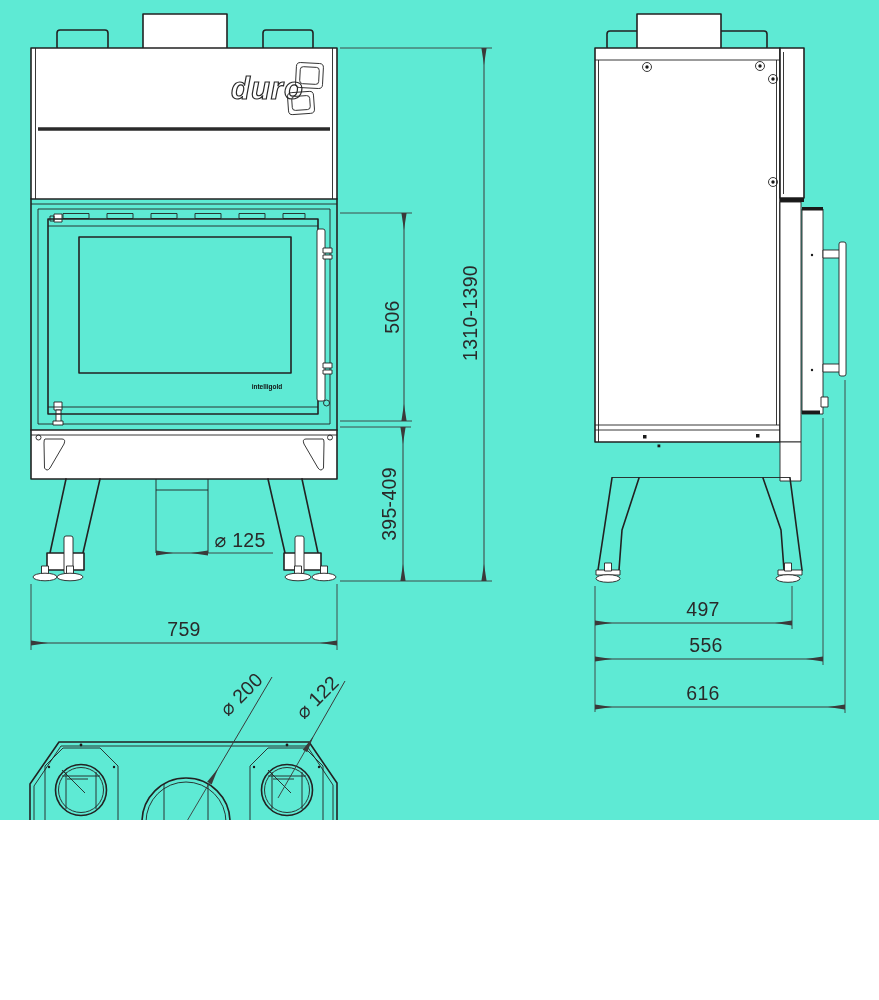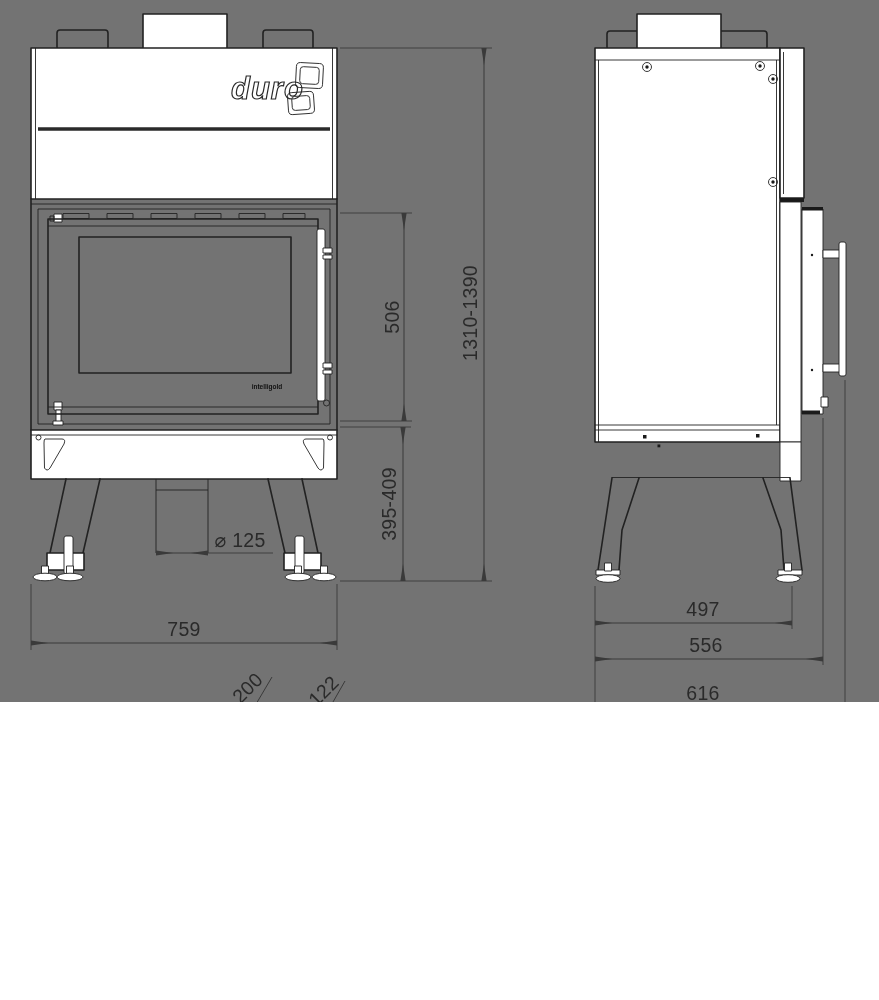--- a/index.html
+++ b/index.html
@@ -1,16 +1,16 @@
 <!DOCTYPE html>
 <html><head>
 <meta charset="utf-8">
 <style>
   html,body{margin:0;padding:0;background:#ffffff;}
-  .stage{position:relative;width:879px;height:702px;background:#737373;overflow:hidden;
+  .stage{position:relative;width:879px;height:820px;background:#5eead4;overflow:hidden;
          font-family:"Liberation Sans",sans-serif;}
   svg{display:block}
   .s {stroke:#222;stroke-width:1.6;fill:none;stroke-linejoin:round;stroke-linecap:square}
   .sf{stroke:#222;stroke-width:1.6;fill:#fff;stroke-linejoin:round}
   .t {stroke:#222;stroke-width:0.9;fill:none;stroke-linejoin:round}
   .tf{stroke:#222;stroke-width:0.9;fill:#fff;stroke-linejoin:round}
   .tk{stroke:#2a2a2a;stroke-width:3.4;fill:none}
   .x {stroke:#3a3a3a;stroke-width:0.9;fill:none}
   .d {stroke:#3a3a3a;stroke-width:1;fill:none;marker-start:url(#ah);marker-end:url(#ah)}
   .de{stroke:#3a3a3a;stroke-width:1;fill:none;marker-end:url(#ah)}

